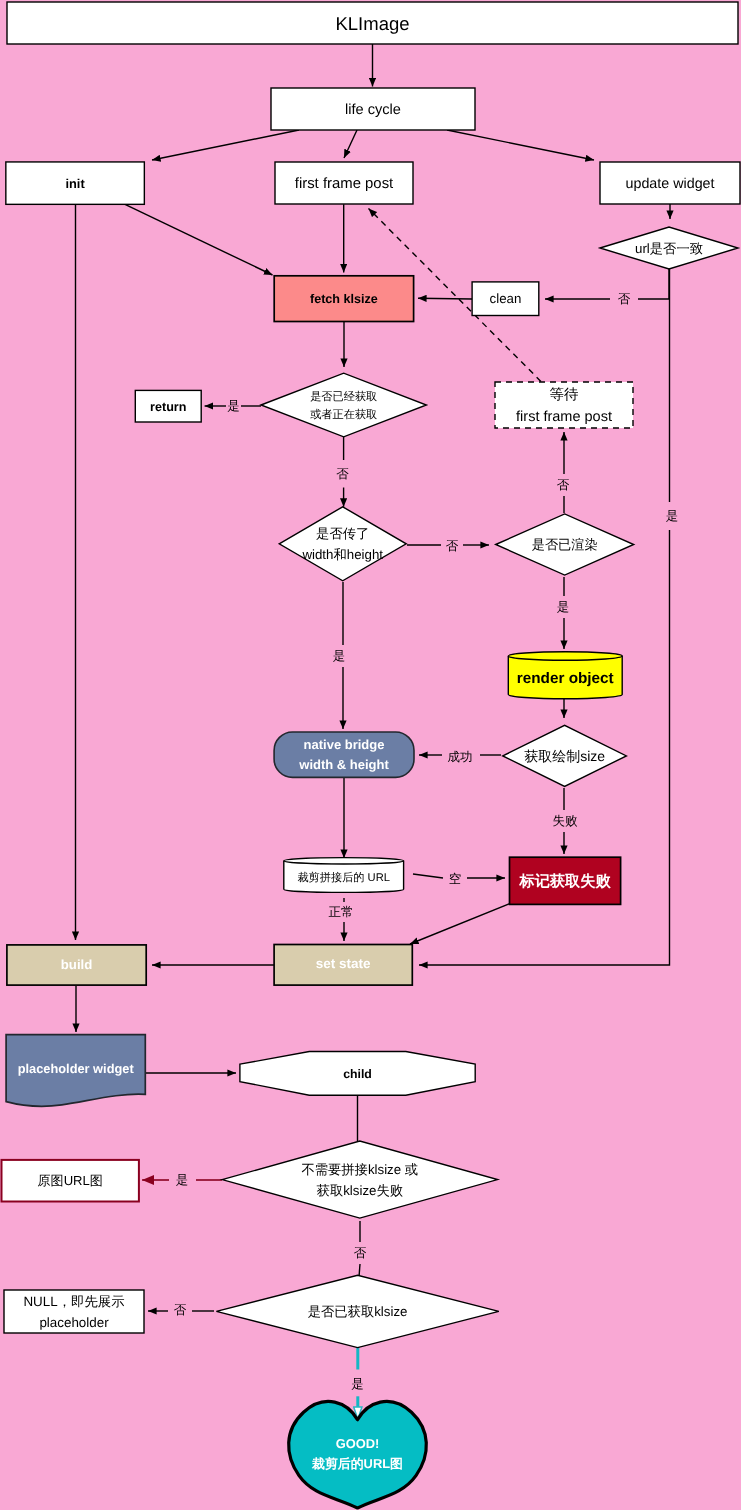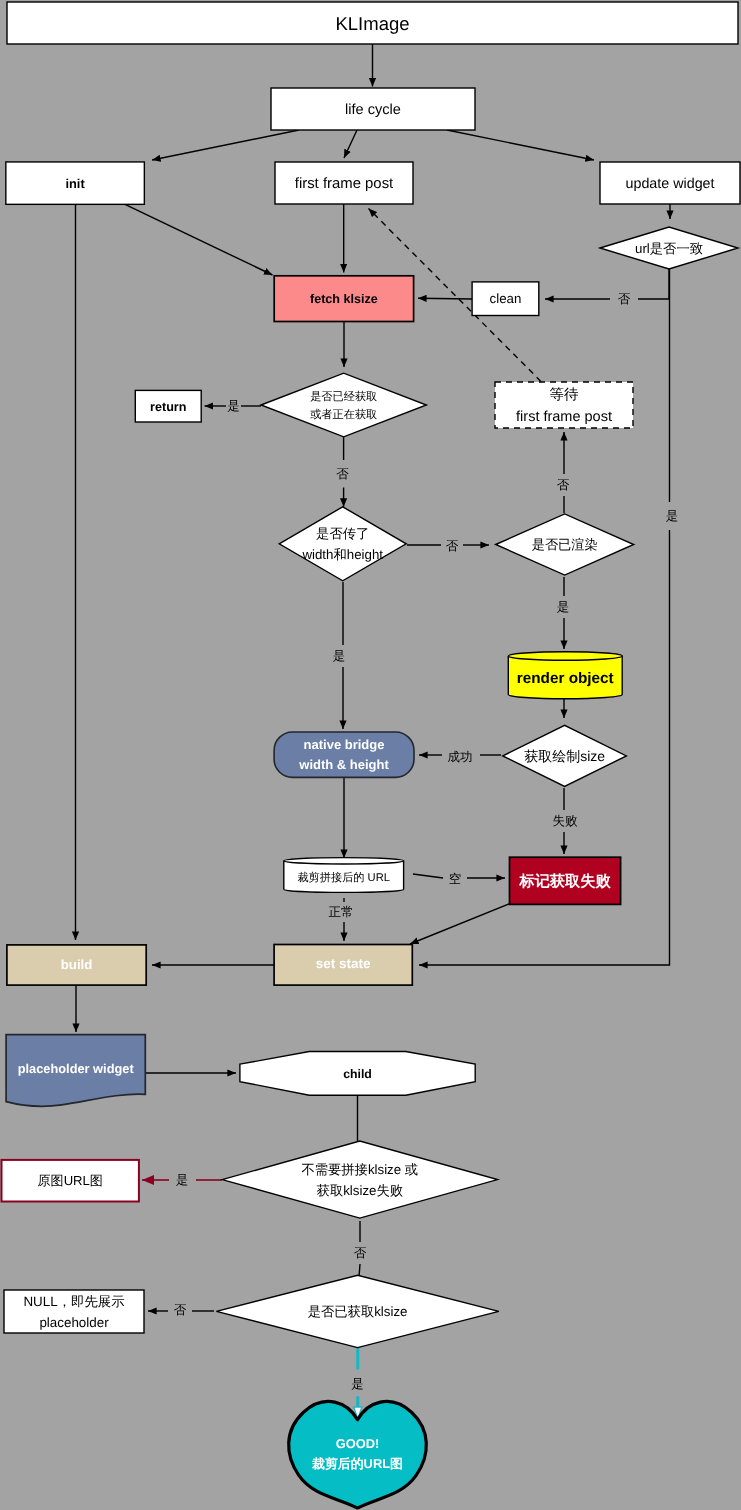--- a/index.html
+++ b/index.html
@@ -1,16 +1,16 @@
 <!DOCTYPE html>
 <html><head>
 <meta charset="utf-8">
 <style>
   html,body{margin:0;padding:0;background:#ffffff;}
-  #page{position:relative;width:741px;height:1510px;background:#a3a3a3;overflow:hidden;}
+  #page{position:relative;width:741px;height:1510px;background:#f9a8d4;overflow:hidden;}
   #chart{position:absolute;top:0;left:0;display:block;}
   text{font-family:"Liberation Sans", sans-serif;-webkit-font-smoothing:antialiased;text-rendering:geometricPrecision;}
 </style>
 </head>
 <body>
 
 <div id="page">
 <svg id="chart" width="741" height="1510" viewBox="0 0 741 1510">
   <defs>
     <marker id="ar" markerWidth="9" markerHeight="7.2" refX="8.6" refY="3.6" orient="auto" markerUnits="userSpaceOnUse">

